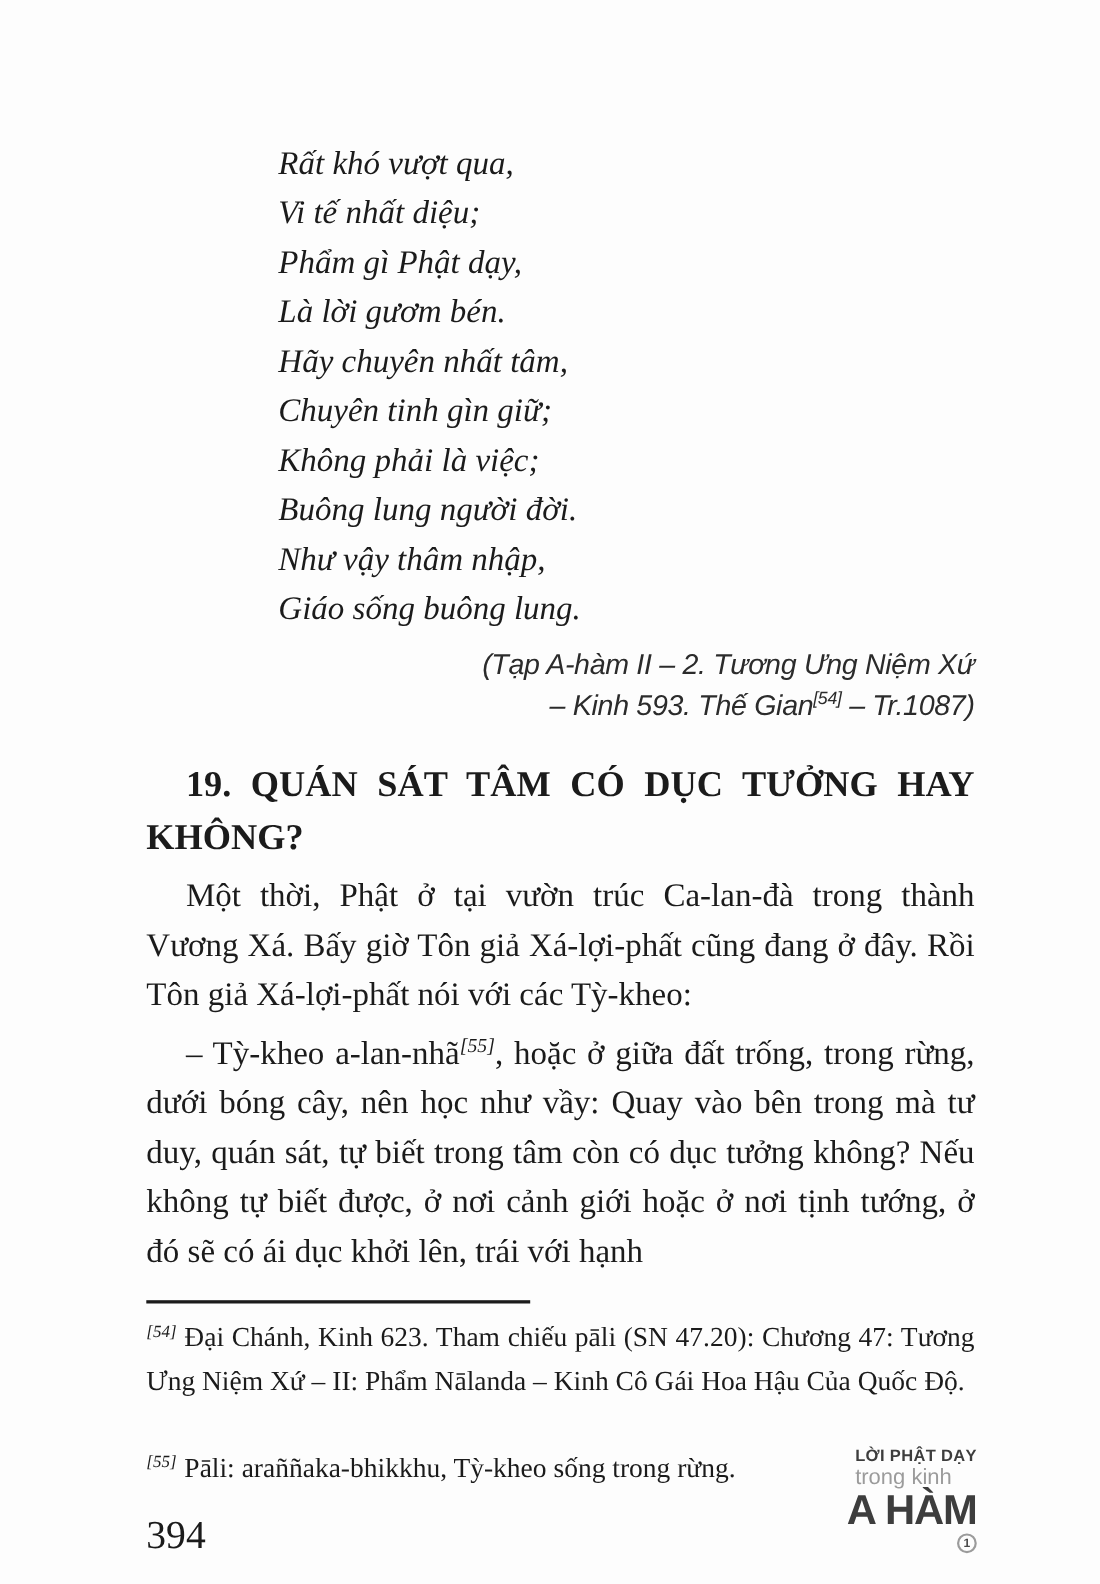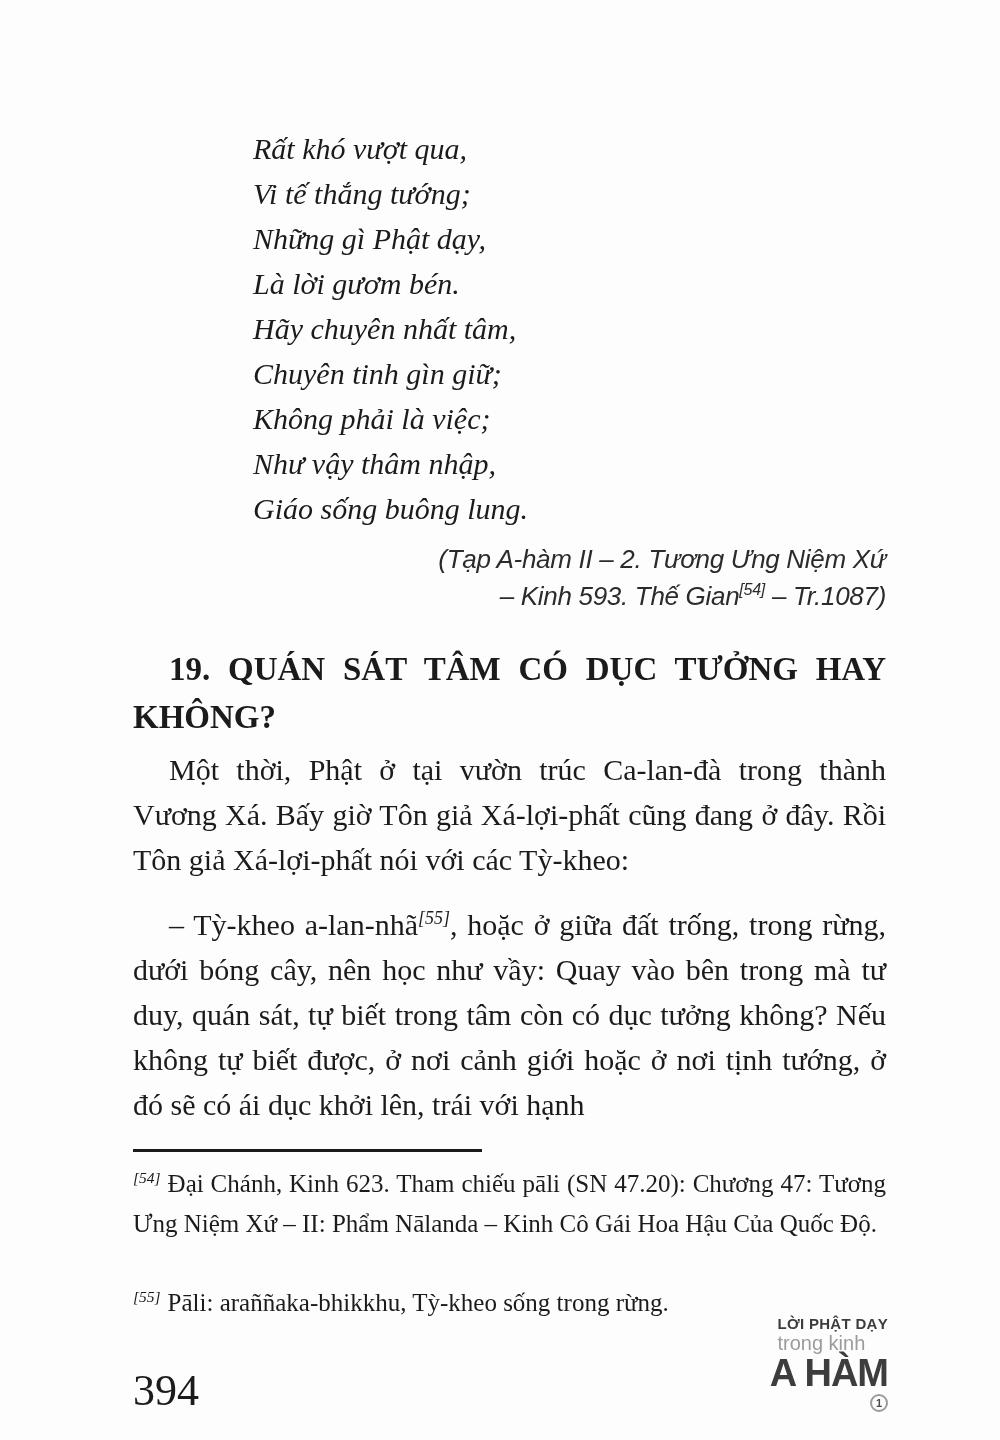--- a/index.html
+++ b/index.html
@@ -52,21 +52,21 @@
   }
   
   .body {
     margin:0;
     font-size:30px;
     line-height:45px;
     text-align:justify;
     text-indent:36px;
   }
   .p1 { margin-top:6px; }
-  .p2 { margin-top:20px;font-family:Liberation Serif, serif; }
+  .p2 { margin-top:8px;font-family:Liberation Serif, serif; }
   sup.ref {
     font-style:italic;
     font-size:0.6em;
     line-height:0;
     vertical-align:super;
   }
   
   .fn-rule {
     margin-top:22px;
     width:349px;
@@ -88,21 +88,21 @@
     margin-right:7px;
   }
   
   .footer {
     position:absolute;
     left:133px; right:112px; top:1316px;
     display:flex;
     justify-content:space-between;
     align-items:flex-end;
   }
-  .page-number { font-size:44px; line-height:1; }
+  .page-number { font-size:36px; line-height:1; }
   .logo {
     display:flex;
     align-items:flex-end;
     gap:5px;
     font-family:"Liberation Sans", sans-serif;
     user-select:none;
     flex-direction:column;
   }
   .logo-stack {
     display:flex;
@@ -143,26 +143,27 @@
   }
 </style>
 </head>
 <body>
 
 <div class="page" style="--page-bg: #fdfdfd; --text: #1b1b1b; --logo-dark: #3d3d3d; --logo-light: #9b9b9b;">
   <div class="content">
 
     <div class="verse">
       <div class="verse-line">Rất khó vượt qua,</div>
-      <div class="verse-line">Vi tế thắng tướng;</div>
-      <div class="verse-line">Những gì Phật dạy,</div>
+      <div class="verse-line">Vi tế nhất diệu;</div>
+      <div class="verse-line">Phẩm gì Phật dạy,</div>
       <div class="verse-line">Là lời gươm bén.</div>
       <div class="verse-line">Hãy chuyên nhất tâm,</div>
       <div class="verse-line">Chuyên tinh gìn giữ;</div>
       <div class="verse-line">Không phải là việc;</div>
+      <div class="verse-line">Buông lung người đời.</div>
       <div class="verse-line">Như vậy thâm nhập,</div>
       <div class="verse-line">Giáo sống buông lung.</div>
     </div>
 
     <div class="citation">
       <div>(Tạp A-hàm II – 2. Tương Ưng Niệm Xứ</div>
       <div><span>– Kinh 593. Thế Gian</span><sup>[54]</sup><span> – Tr.1087)</span></div>
     </div>
 
     <h2 class="heading">

